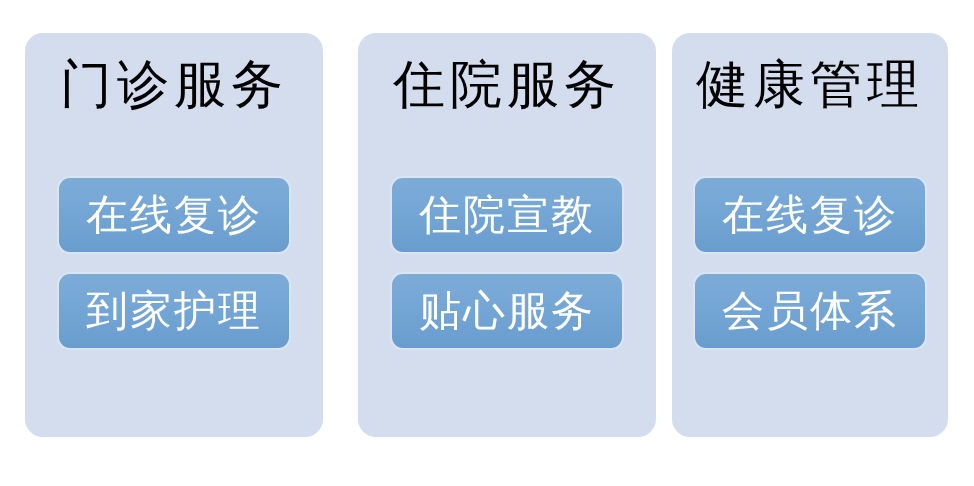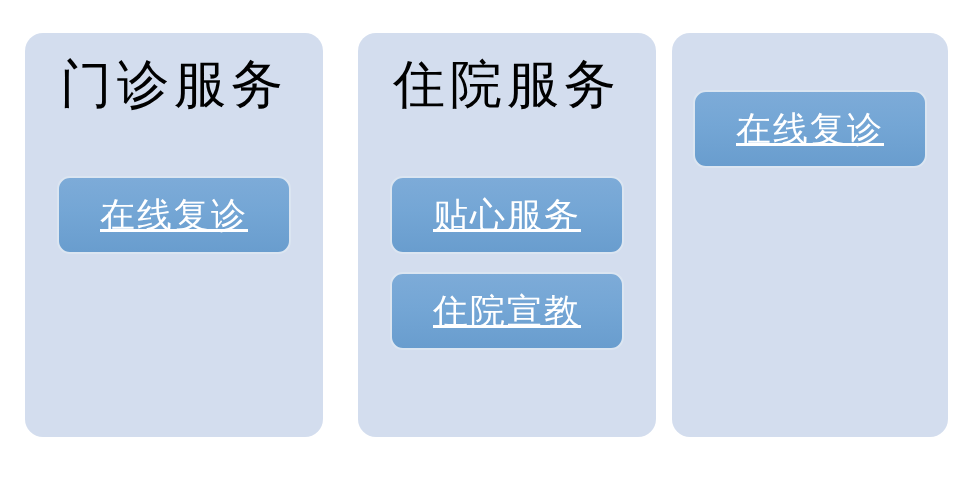--- a/index.html
+++ b/index.html
@@ -47,44 +47,46 @@
     margin-top: 37px;
     width: 234px;
   }
   .item {
     height: 78px;
     box-sizing: border-box;
     border: 2px solid #dbe5f1;
     border-radius: 13px;
     background: linear-gradient(180deg, #7dabd8 0%, #74a6d5 45%, #699dce 100%);
     color: #ffffff;
-    font-size: 35px;
+    font-size: 42px;
     letter-spacing: 2px;
     display: flex;
     align-items: center;
     justify-content: center;
     white-space: nowrap;
-    text-decoration: underline;
   }
 </style>
 </head>
 <body>
 
 <div class="panel" id="panel-outpatient">
   <div class="panel-title">门诊服务</div>
   <div class="panel-items">
     <div class="item">在线复诊</div>
+    <div class="item">到家护理</div>
   </div>
 </div>
 
 <div class="panel" id="panel-inpatient">
   <div class="panel-title">住院服务</div>
   <div class="panel-items">
+    <div class="item">住院宣教</div>
     <div class="item">贴心服务</div>
-    <div class="item">住院宣教</div>
   </div>
 </div>
 
 <div class="panel" id="panel-health">
+  <div class="panel-title">健康管理</div>
   <div class="panel-items">
     <div class="item">在线复诊</div>
+    <div class="item">会员体系</div>
   </div>
 </div>
 
 </body></html>

